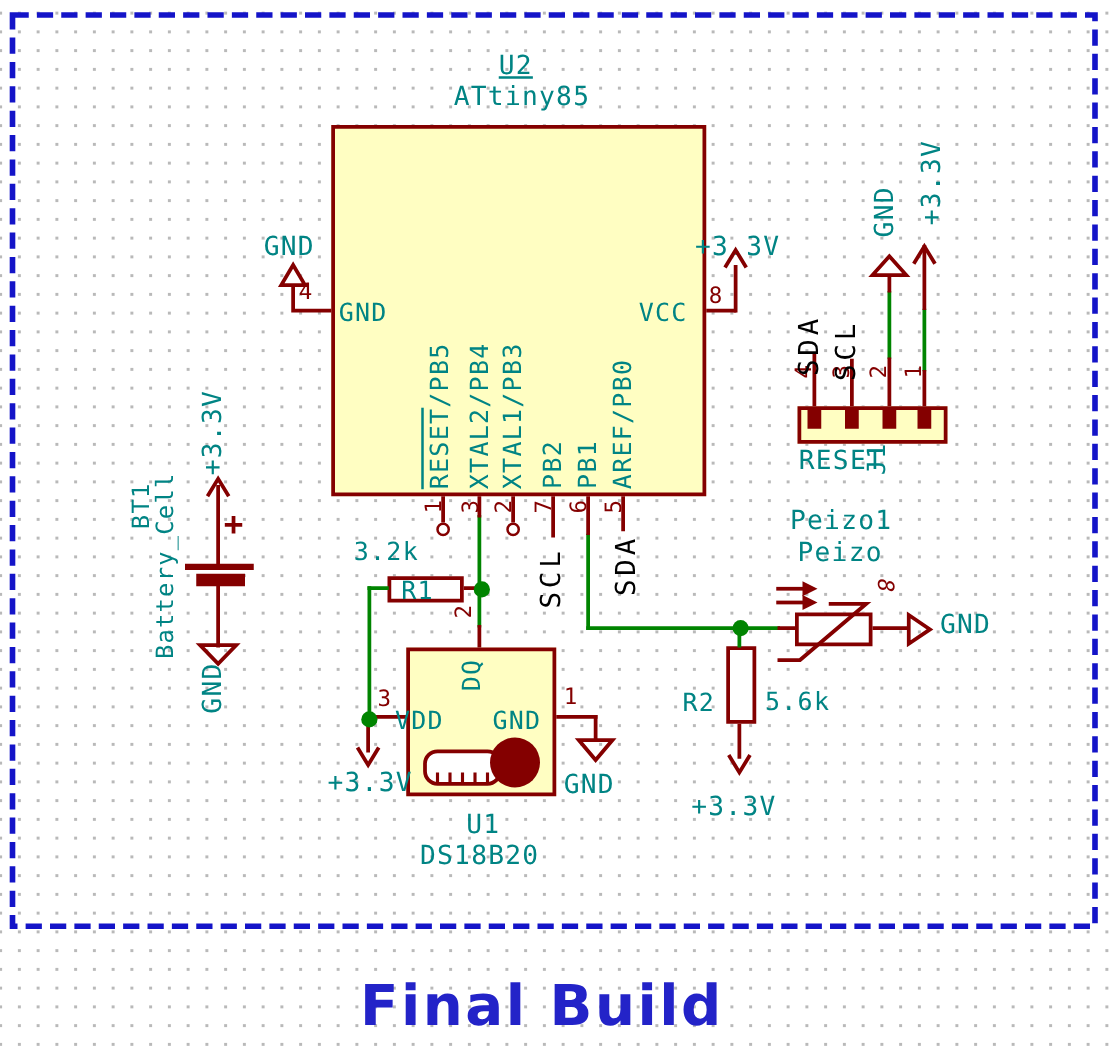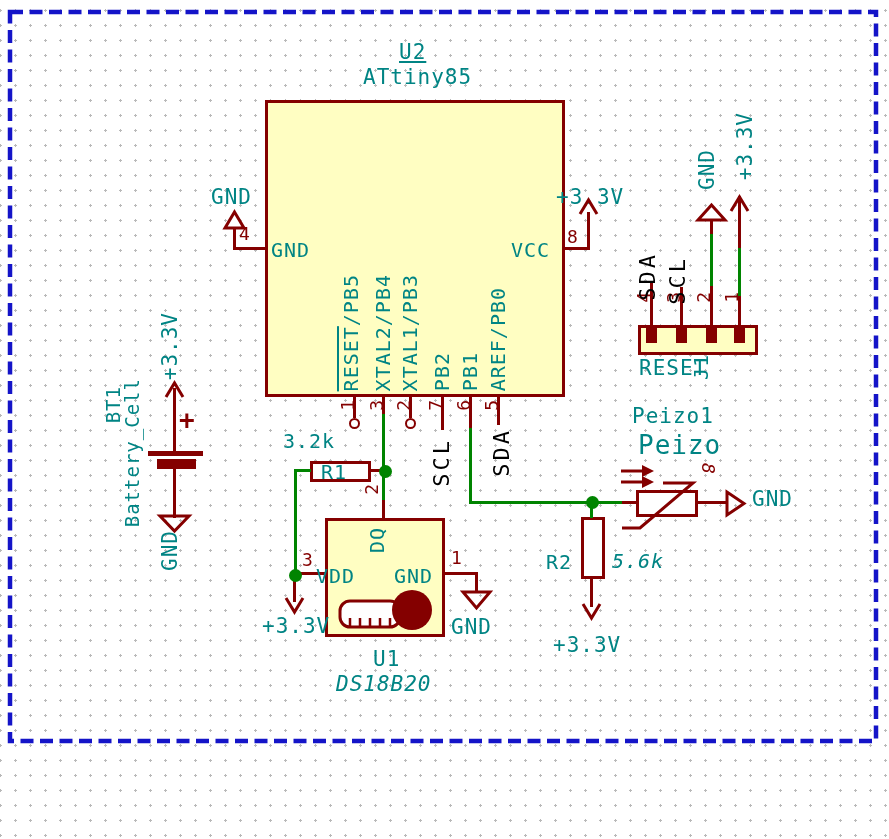--- a/index.html
+++ b/index.html
@@ -122,55 +122,56 @@
   <div class="t v red num" style="left:426px;top:399px;">7</div>
   <div class="t v red num" style="left:454px;top:399px;">6</div>
   <div class="t v red num" style="left:482px;top:399px;">5</div>
 
   <div class="t v black net" style="left:430px;top:438px;">SCL</div>
   <div class="t v black net" style="left:490px;top:428px;">SDA</div>
 
   <div class="t" style="left:283px;top:430px;">3.2k</div>
   <div class="t" style="left:321px;top:461px;">R1</div>
   <div class="t" style="left:546px;top:551px;">R2</div>
-  <div class="t" style="left:612px;top:550px;font-style:italic;">5.6k</div>
+  <div class="t" style="left:612px;top:550px;">5.6k</div>
   <div class="t flag" style="left:553px;top:634px;">+3.3V</div>
 
   <div class="t v red num" style="left:362px;top:483px;">2</div>
   <div class="t v" style="left:366px;top:527px;">DQ</div>
   <div class="t red num" style="left:302px;top:550px;">3</div>
   <div class="t" style="left:316px;top:565px;">VDD</div>
   <div class="t red num" style="left:451px;top:548px;">1</div>
   <div class="t" style="left:394px;top:565px;">GND</div>
   <div class="t flag" style="left:262px;top:615px;">+3.3V</div>
   <div class="t flag" style="left:451px;top:616px;">GND</div>
   <div class="t" style="left:373px;top:648px;font-size:21px;">U1</div>
-  <div class="t" style="left:336px;top:673px;font-size:21px;font-style:italic;">DS18B20</div>
+  <div class="t" style="left:336px;top:673px;font-size:21px;">DS18B20</div>
 
   <div class="t v" style="left:103px;top:386px;font-size:19px;">BT1</div>
   <div class="t v" style="left:122px;top:378px;font-size:19px;">Battery_Cell</div>
   <div class="t red plus" style="left:179px;top:406px;">+</div>
   <div class="t v flag" style="left:159px;top:312px;">+3.3V</div>
   <div class="t v flag" style="left:159px;top:530px;">GND</div>
 
   <div class="t" style="left:632px;top:405px;font-size:21px;">Peizo1</div>
-  <div class="t" style="left:638px;top:431px;font-size:26px;">Peizo</div>
+  <div class="t" style="left:638px;top:431px;font-size:21px;">Peizo</div>
   <div class="t flag" style="left:752px;top:488px;">GND</div>
 
   <div class="t v red num" style="left:634px;top:291px;">4</div>
   <div class="t v red num" style="left:664px;top:291px;">3</div>
   <div class="t v red num" style="left:694px;top:291px;">2</div>
   <div class="t v red num" style="left:722px;top:291px;">1</div>
   <div class="t v black net" style="left:636px;top:252px;">SDA</div>
   <div class="t v black net" style="left:666px;top:256px;">SCL</div>
   <div class="t v flag" style="left:696px;top:149px;">GND</div>
   <div class="t v flag" style="left:734px;top:112px;">+3.3V</div>
   <div class="t" style="left:639px;top:357px;font-size:21px;">RESET</div>
   <div class="t v" style="left:690px;top:354px;">J1</div>
 
+  <div id="title">Final Build</div>
 
   <svg class="overlay" width="889" height="839" viewBox="0 0 889 839">
     <rect x="10" y="12" width="866" height="729" fill="none" stroke="#1414c8" stroke-width="4.5" stroke-dasharray="13 6.5"></rect>
 
     <polygon points="234.5,212 244,228 225,228" fill="none" stroke="#840000" stroke-width="3"></polygon>
     <polyline points="580,214 588.5,200 597,214" fill="none" stroke="#840000" stroke-width="3"></polyline>
     <polygon points="711.5,205 725,220 698,220" fill="none" stroke="#840000" stroke-width="3"></polygon>
     <polyline points="731,211 739.5,197 748,211" fill="none" stroke="#840000" stroke-width="3"></polyline>
     <polyline points="166,397 174.5,383 183,397" fill="none" stroke="#840000" stroke-width="3"></polyline>
     <polygon points="160,516 189,516 174.5,531" fill="none" stroke="#840000" stroke-width="3"></polygon>

